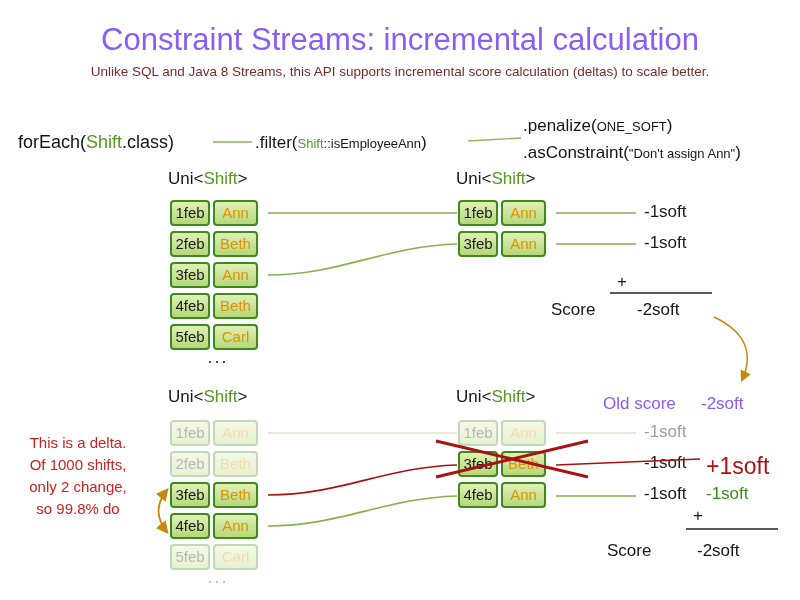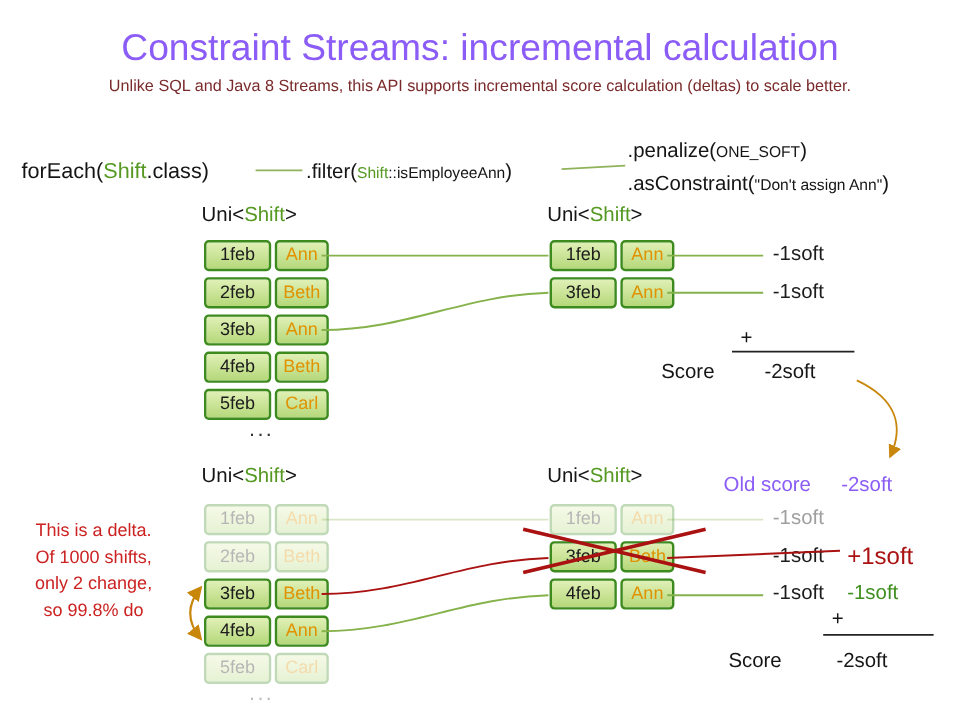--- a/index.html
+++ b/index.html
@@ -9,26 +9,26 @@
   .abs{position:absolute;white-space:nowrap}
   .title{top:22px;left:0;width:800px;text-align:center;font-size:31px;color:#8b5cf6}
   .subtitle{top:64px;left:0;width:800px;text-align:center;font-size:13.5px;color:#7a2a2a}
   .code{font-size:18px;color:#151515}
   .code .sm{font-size:13px}
   .green{color:#559922}
   .uni{font-size:17px}
   .shift-row{display:flex;gap:3px}
   .cell{height:26px;line-height:22px;border:2px solid #3d8a1f;border-radius:4px;
         background:linear-gradient(#e0f0b6,#b5d87a);text-align:center;font-size:15px;color:#1c1c1c}
-  .cell.date{width:56px}
+  .cell.date{width:40px}
   .cell.name{width:45px;color:#e09200}
   .faded{opacity:.32}
   .soft{font-size:17px;color:#1c1c1c}
   .soft.gray{color:#9f9f9f}
-  .delta-red{font-size:20px;color:#aa1111}
+  .delta-red{font-size:23px;color:#aa1111}
   .delta-green{font-size:17px;color:#3f8f1f}
   .plus{font-size:17px}
   .scoretxt{font-size:17px}
   .oldscore{font-size:17px;color:#8b5cf6}
   .note{font-size:15px;line-height:22px;color:#cc2222;text-align:center;width:148px;white-space:normal}
   .ellipsis{font-size:18px;color:#333;letter-spacing:2px;text-align:center;width:60px}
   svg.overlay{position:absolute;left:0;top:0;pointer-events:none}
 </style>
 </head>
 <body>

